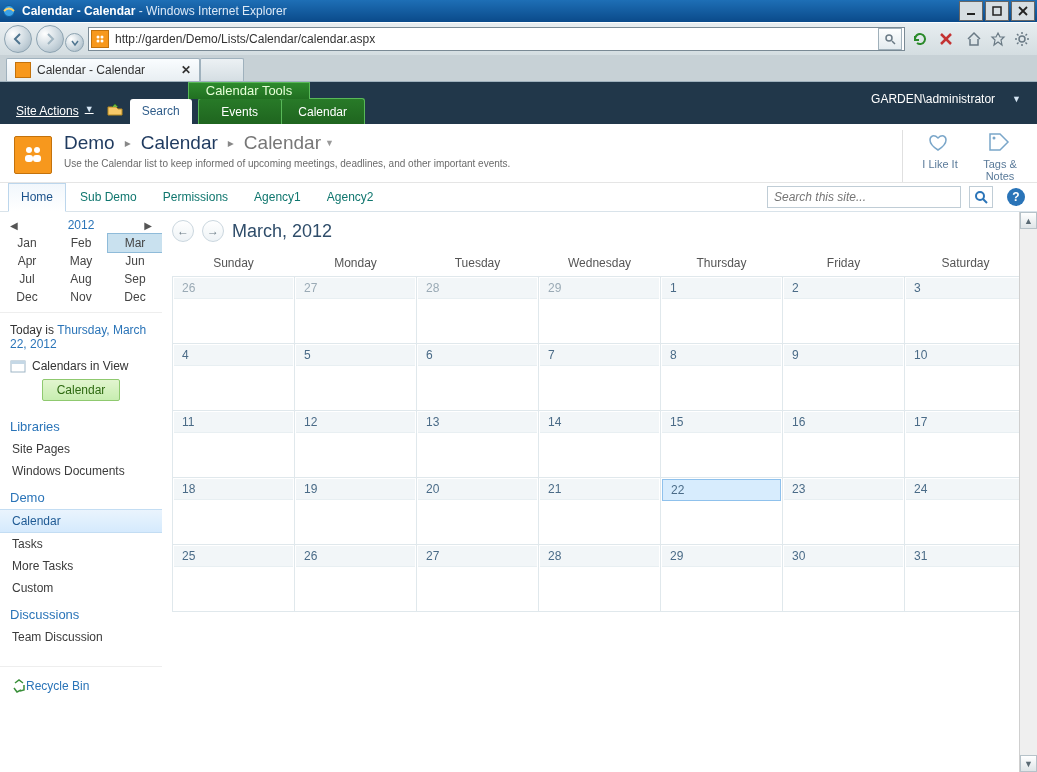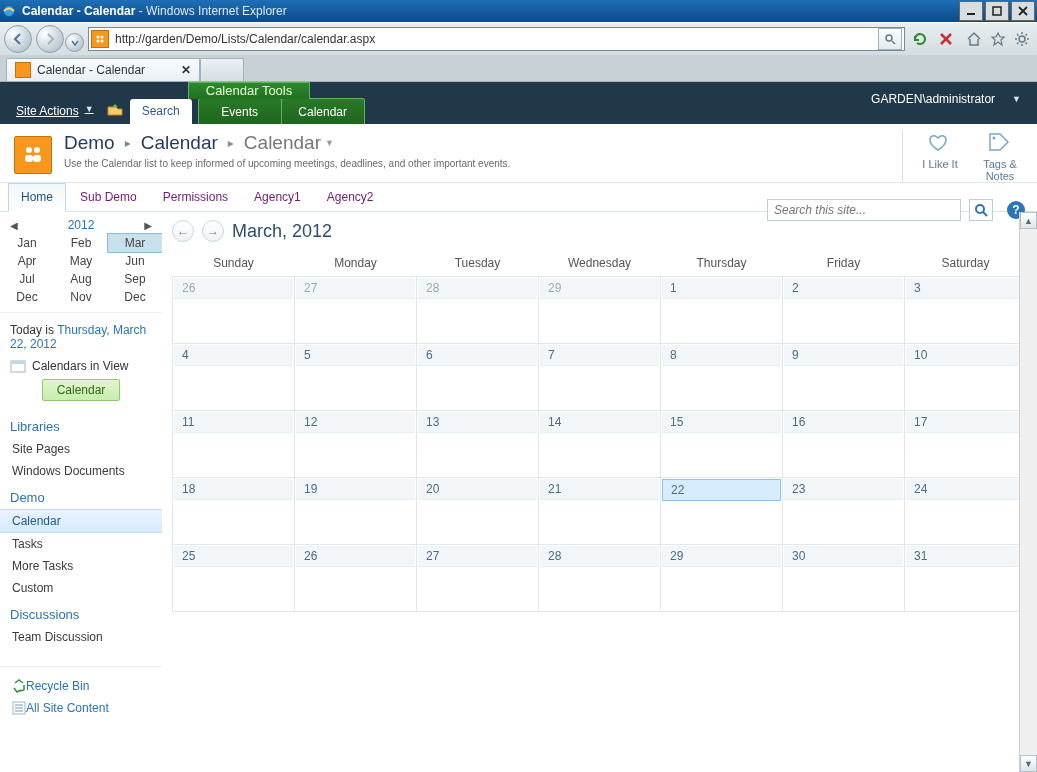--- a/index.html
+++ b/index.html
@@ -53,23 +53,23 @@
   .crumbs { display:flex; align-items:center; gap:10px; font-size:19px; color:#1f3a5f;}
   .crumbs .sep { color:#888; font-size:12px;}
   .crumbs .last { color:#777; display:flex; align-items:center; gap:4px;}
   .desc { color:#6a6a6a; font-size:10px; margin-top:4px;}
   .social { position:absolute; right:14px; top:6px; display:flex; gap:14px; border-left:1px solid #e0e0e0; padding-left:14px;}
   .social-item { width:46px; text-align:center; font-size:11px; color:#5a7a99; cursor:default;}
   .social-item svg { margin-bottom:2px; }
 
   
   .topnav { height:28px; border-bottom:1px solid #d9e3ea; display:flex; align-items:center; padding:0 8px; gap:2px; position:relative; background:#fff;}
-  .tnlink { padding:0 12px; height:27px; line-height:27px; color:#701a75; font-size:12px; cursor:default;}
+  .tnlink { padding:0 12px; height:27px; line-height:27px; color:#0f766e; font-size:12px; cursor:default;}
   .tnlink.active { border:1px solid #bcd6ec; border-bottom-color:#fff; background:linear-gradient(#f1f7fc,#fff); color:#1b528b; margin-bottom:-1px;}
-  .search-wrap { position:absolute; right:12px; top:16px; display:flex; align-items:center; gap:8px;}
+  .search-wrap { position:absolute; right:12px; top:3px; display:flex; align-items:center; gap:8px;}
   .search-box { width:192px; height:20px; border:1px solid #c0cdd6; display:flex; align-items:center;}
   .search-input { flex:1; border:none; outline:none; padding:0 6px; color:#888; font-style:italic; font-size:12px;}
   .search-go { width:22px; height:20px; border:1px solid #c0cdd6; display:flex; align-items:center; justify-content:center; color:#2a74b8; background:#fff;}
   .help { width:18px; height:18px; border-radius:50%; background:#2a74b8; color:#fff; display:flex; align-items:center; justify-content:center; font-weight:bold; font-size:12px; margin-left:6px;}
 
   
   .body { flex:1; display:flex; overflow:hidden; position:relative;}
   .leftnav { width:162px; padding:4px 0 8px 0; font-size:12px; overflow:hidden;}
   .dp { border-bottom:1px solid #eee; padding-bottom:6px; margin-bottom:6px;}
   .dp-head { display:flex; align-items:center; justify-content:space-between; padding:2px 10px;}
@@ -356,29 +356,20 @@
       <div class="ql-head">Discussions</div>
       <div class="ql-item">Team Discussion</div>
 
       <div class="ql-foot">
         <div class="ql-item">
           <svg width="14" height="14">
               <path d="M3 4 L7 1 L11 4 M2 9 L5 13 L9 11 M12 6 L12 11 L8 12" fill="none" stroke="#3a8f3a" stroke-width="1.5"></path>
             </svg>
           <span>Recycle Bin</span>
         </div>
-        <div class="ql-item">
-          <svg width="14" height="14">
-              <rect x="1" y="1" width="12" height="12" fill="#fff" stroke="#9fb6c6"></rect>
-              <line x1="3" y1="4" x2="11" y2="4" stroke="#7a9ab3"></line>
-              <line x1="3" y1="7" x2="11" y2="7" stroke="#7a9ab3"></line>
-              <line x1="3" y1="10" x2="11" y2="10" stroke="#7a9ab3"></line>
-            </svg>
-          <span>All Site Content</span>
-        </div>
       </div>
     </div>
 
     <div class="main">
       <div class="cal-head">
         <div class="navarrow">←</div>
         <div class="navarrow">→</div>
         <div class="cal-title">March, 2012</div>
       </div>
       <table class="cal">

